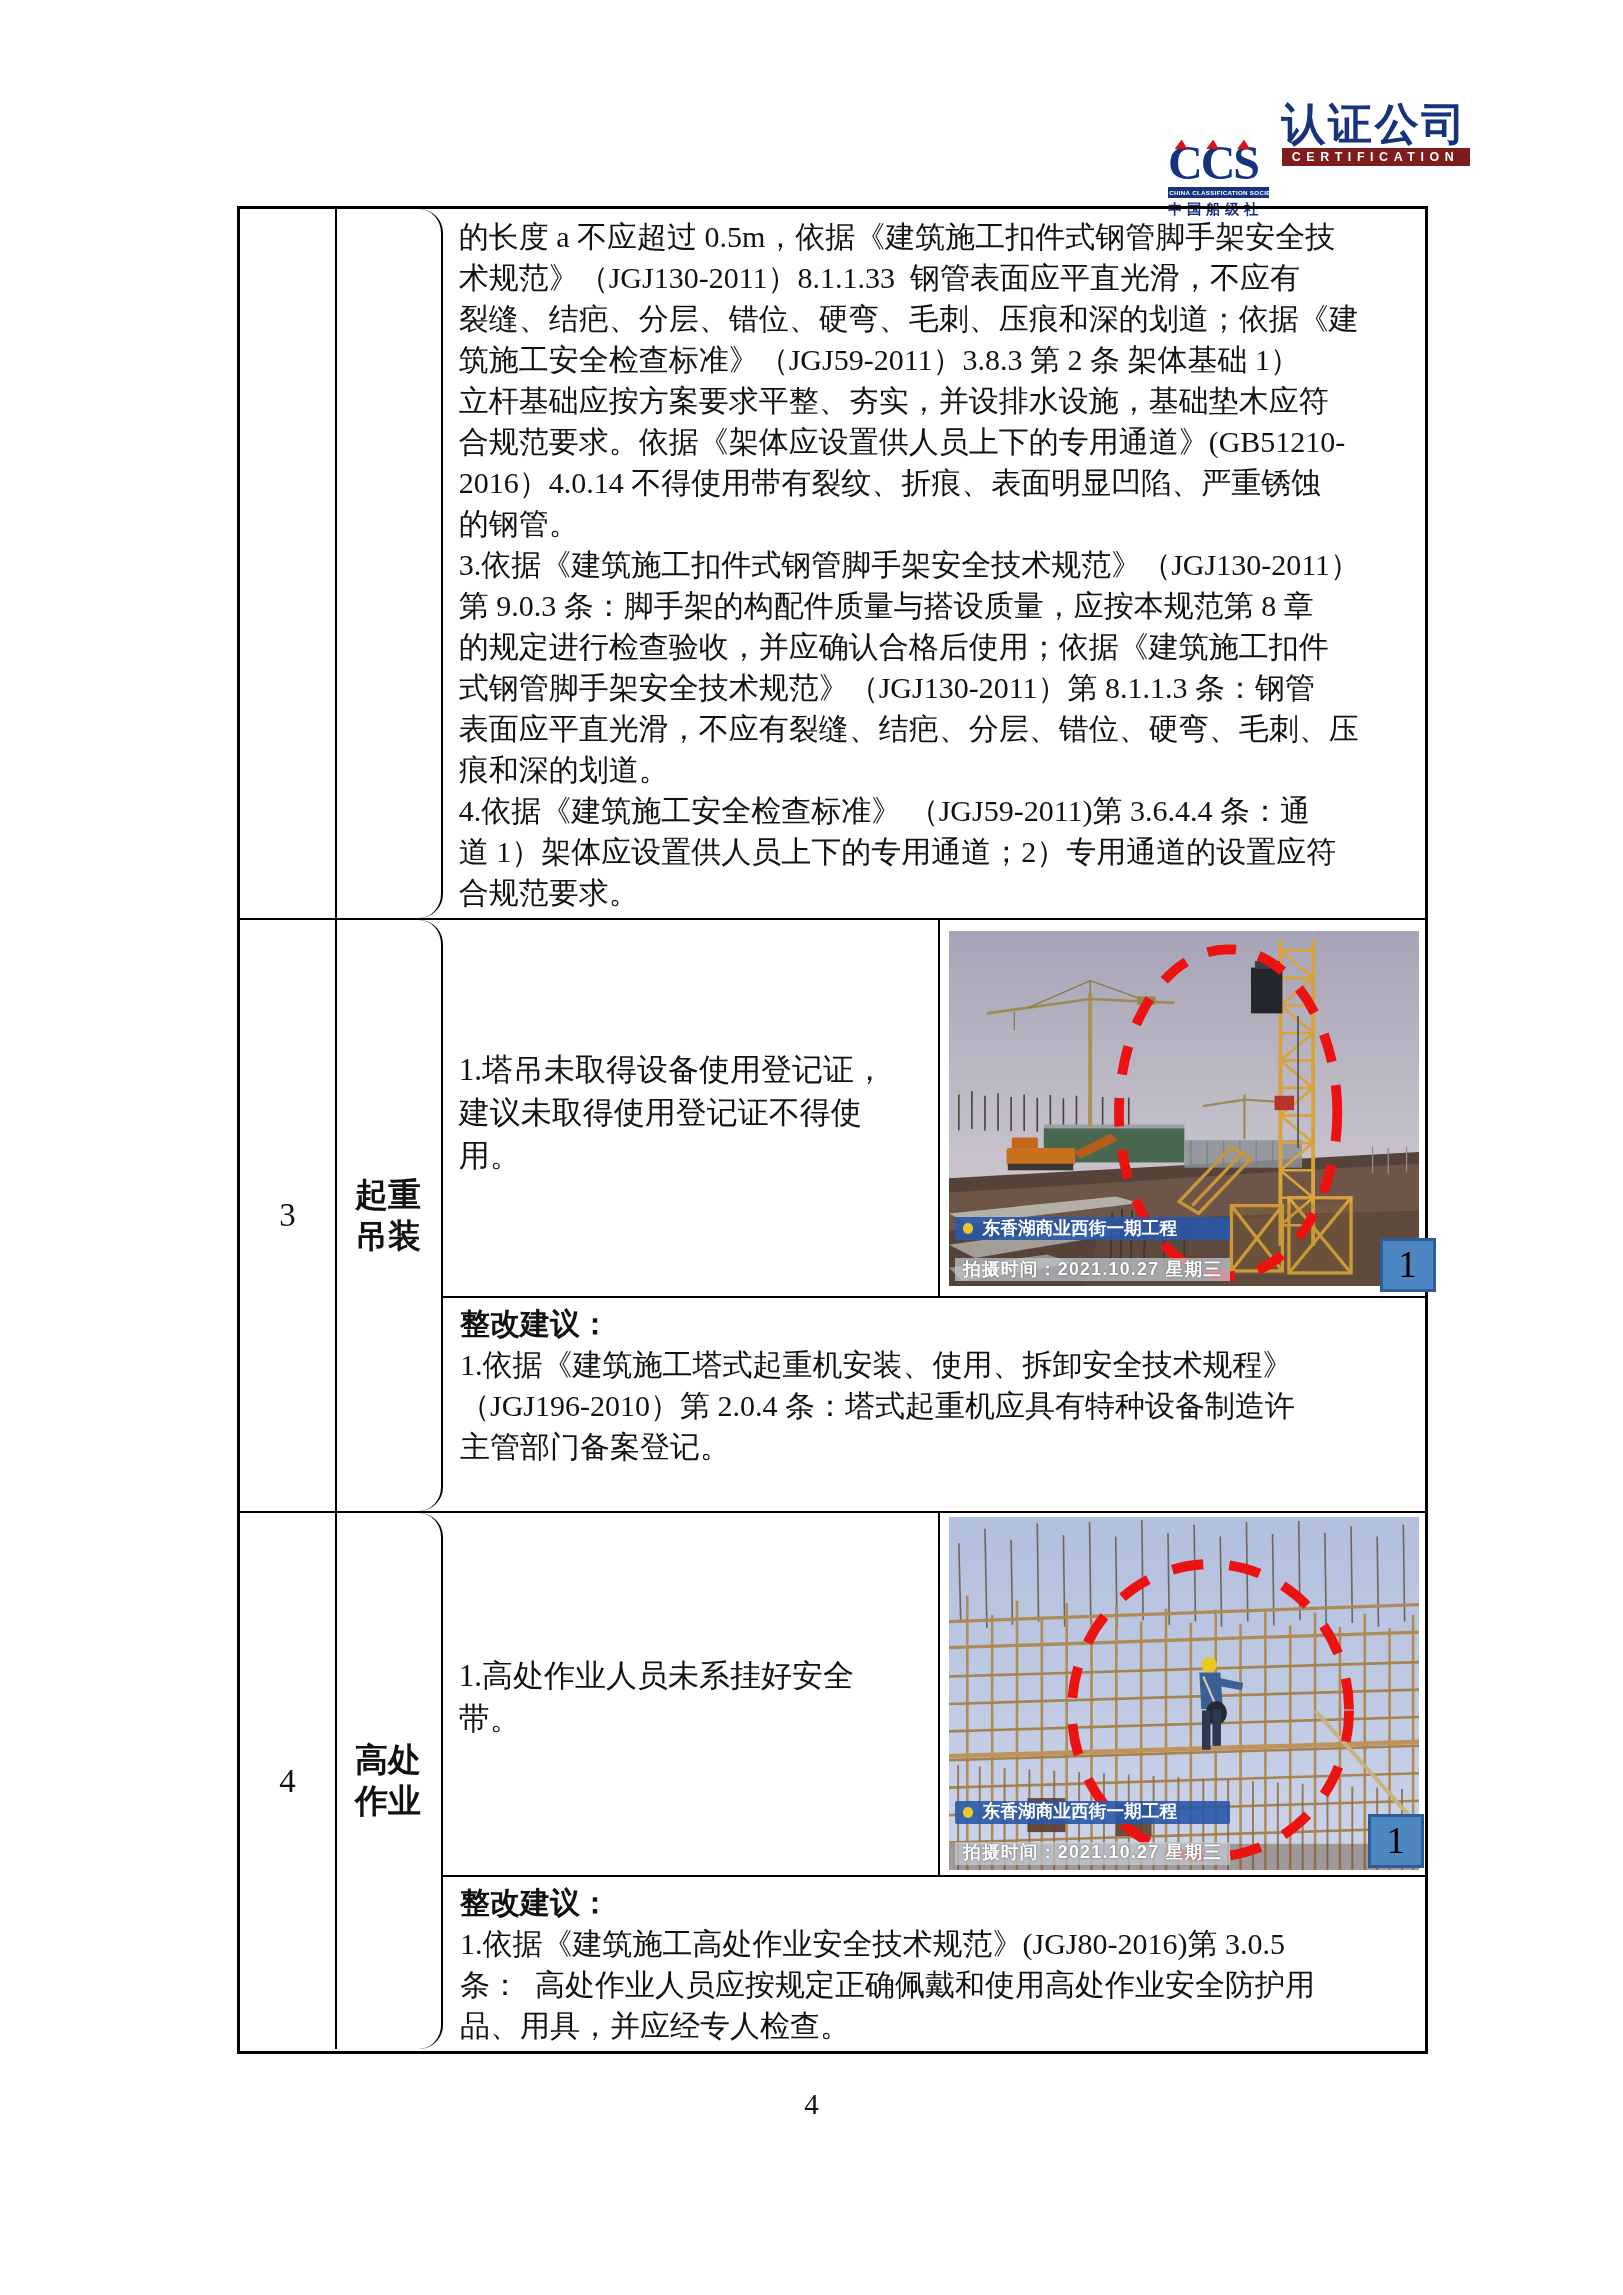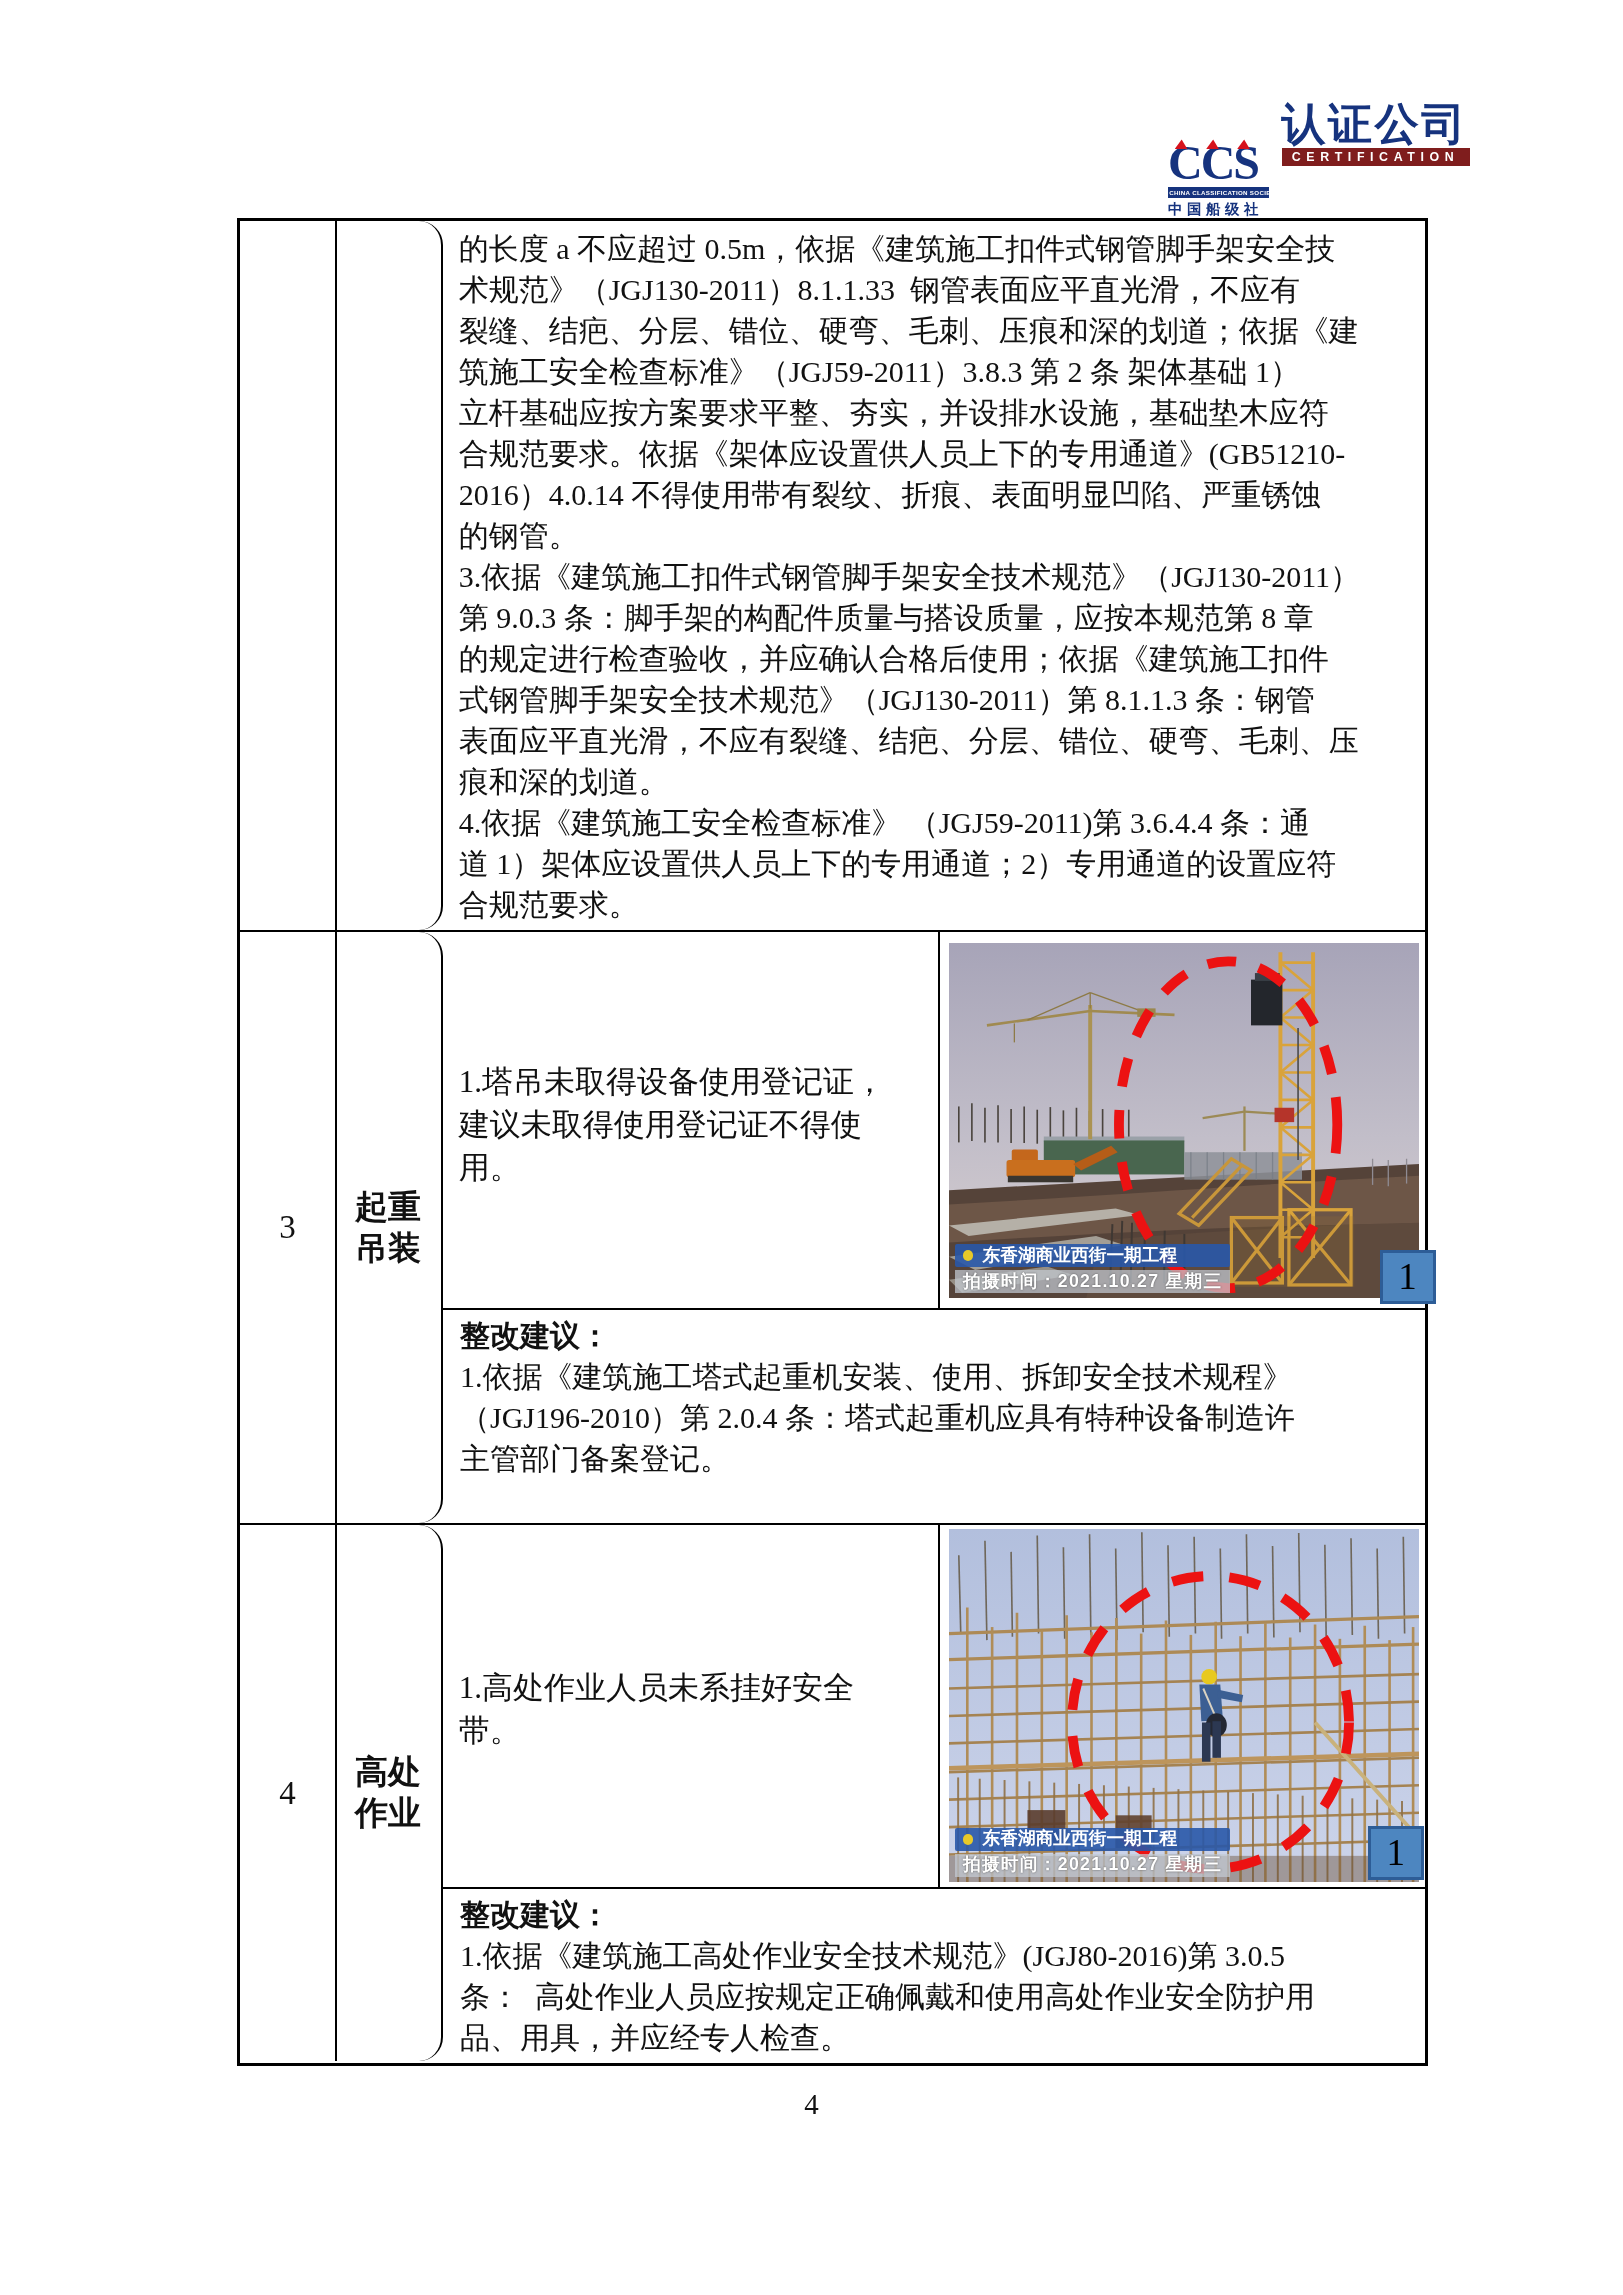--- a/index.html
+++ b/index.html
@@ -17,21 +17,21 @@
   .ccs-accent.a2{left:38px;top:-2.6px;}
   .ccs-accent.a3{left:69px;top:-2.6px;}
   .ccs-en-bar{margin-top:2.6px;background:#16337e;color:#fff;font-family:"Liberation Sans",sans-serif;
     font-weight:bold;font-size:6.2px;letter-spacing:0.3px;text-align:center;padding:2px 1.3px;white-space:nowrap;width:101px;box-sizing:border-box;}
   .ccs-cn{color:#16337e;font-weight:bold;font-size:14.4px;letter-spacing:4.6px;margin-top:2px;white-space:nowrap;}
   .logo-right{display:flex;flex-direction:column;justify-content:flex-end;}
   .brand-cn{color:#16337e;font-family:"Liberation Sans",sans-serif;font-weight:bold;font-size:44px;line-height:44px;letter-spacing:2.6px;white-space:nowrap;}
   .brand-en-bar{margin-top:2px;background:#7f1d1d;color:#fff;font-family:"Liberation Sans",sans-serif;
     font-weight:bold;font-size:12.4px;letter-spacing:5.6px;text-align:center;padding:2px 0;width:188px;box-sizing:border-box;}
   
-  .report-table{position:absolute;left:237px;top:218px;width:1191px;height:1848px;
+  .report-table{position:absolute;left:237px;top:206px;width:1191px;height:1848px;
     border:3.9px solid #000;box-sizing:border-box;display:flex;flex-direction:column;}
   .t-row{display:flex;box-sizing:border-box;}
   .row-cont{height:709px;}
   .row-item3{height:593px;border-top:2px solid #000;}
   .row-item4{height:538px;border-top:2px solid #000;}
   .cell-no{width:97px;border-right:2px solid #000;box-sizing:border-box;flex:none;
     display:flex;align-items:center;justify-content:center;font-size:33px;}
   .cell-cat{width:106px;border-right:2px solid #000;box-sizing:border-box;flex:none;
     display:flex;align-items:center;justify-content:center;font-weight:bold;font-size:33px;line-height:41px;border-radius:24px;}
   .cat-text{width:68px;word-break:break-all;text-align:left;}
@@ -52,21 +52,21 @@
   .sugg-title{font-weight:bold;}
   
   .photo-frame{position:absolute;left:8.5px;width:470px;background:#9a9aa8;}
   .row-item3 .photo-frame{top:11px;height:355px;}
   .row-item4 .photo-frame{top:3.9px;height:353px;}
   .photo-frame svg{position:absolute;left:0;top:0;width:100%;height:100%;display:block;}
   .photo-label{position:absolute;left:6.5px;bottom:5.2px;font-family:"Liberation Sans","DejaVu Sans",sans-serif;}
   .site-bar{display:flex;align-items:center;gap:9.2px;background:rgba(41,88,168,0.9);
     color:#fff;font-weight:bold;font-size:17.7px;line-height:21.6px;padding:0.7px 10.5px 0.7px 7.9px;border-radius:2px;white-space:nowrap;}
   .site-dot{width:10.5px;height:10.5px;border-radius:50%;background:#e8c929;flex:none;}
-  .time-bar{margin-top:3px;background:rgba(196,202,211,0.72);color:#fff;font-weight:bold;
+  .time-bar{margin-top:18px;background:rgba(196,202,211,0.72);color:#fff;font-weight:bold;
     font-size:17.7px;line-height:21.6px;padding:0.7px 7.9px;letter-spacing:1.3px;white-space:nowrap;text-shadow:0 0 2px rgba(60,60,60,.8);}
   .photo-badge{position:absolute;width:50px;height:48px;background:#4d86c0;border:3.9px solid #2d5d97;
     color:#000;font-size:37px;font-family:"Liberation Serif",serif;
     display:flex;align-items:center;justify-content:center;}
   .row-item3 .photo-badge{right:-17px;bottom:-5.9px;}
   .row-item4 .photo-badge{right:-5.2px;bottom:2px;}
   
   .page-num{position:absolute;top:2088px;left:0;width:1623px;text-align:center;font-size:29px;}
 </style>
 </head>

